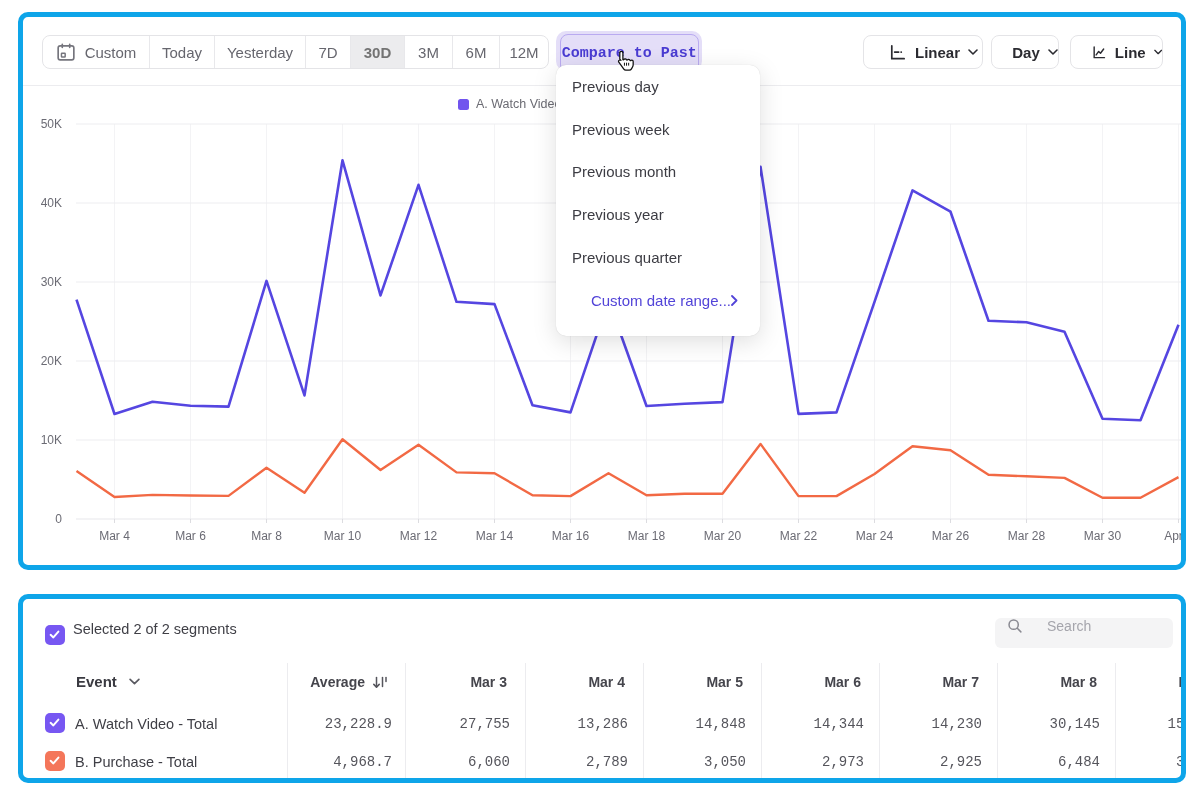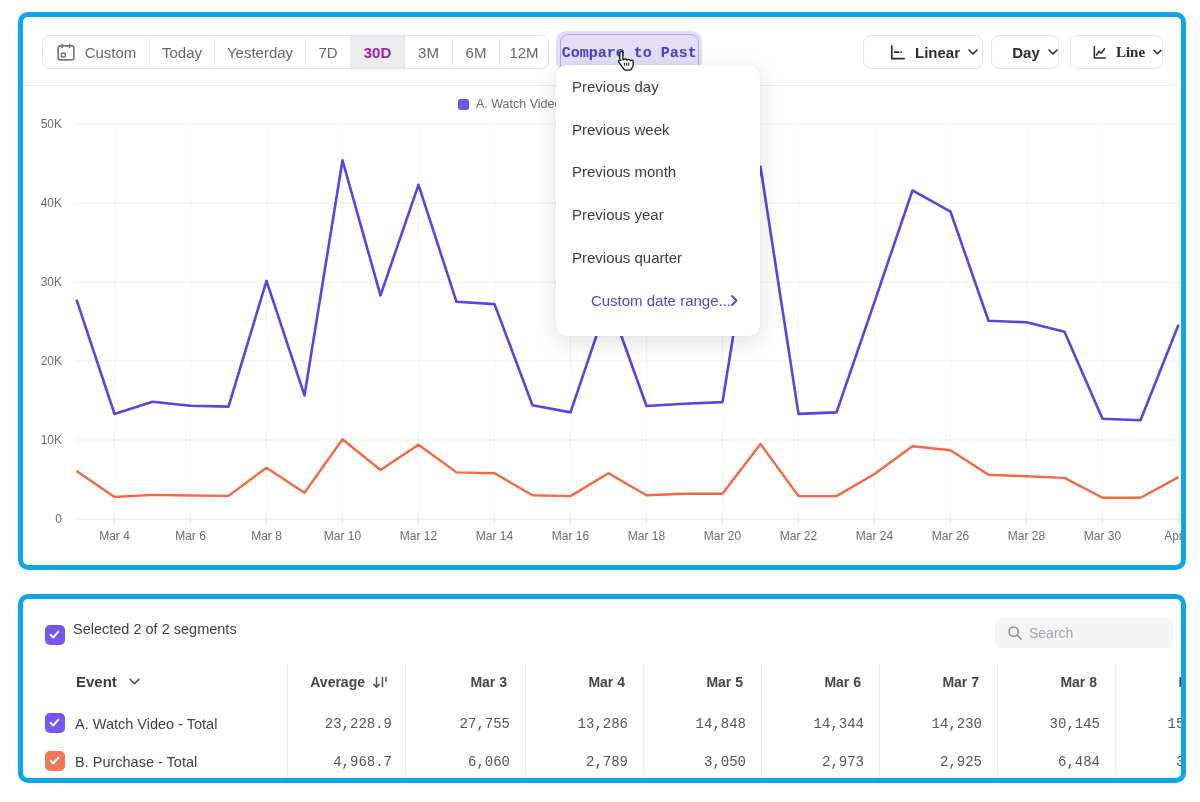--- a/index.html
+++ b/index.html
@@ -5,40 +5,40 @@
 * { margin:0; padding:0; box-sizing:border-box; }
 html,body { width:1200px; height:802px; background:#fff; font-family:"Liberation Sans",sans-serif; overflow:hidden; position:relative; }
 .card { position:absolute; background:#fff; border:5px solid #0ea5e9; border-radius:10px; }
 #chartcard { left:18px; top:12px; width:1168px; height:558px; overflow:hidden; }
 #tablecard { left:18px; top:594px; width:1168px; height:189px; overflow:hidden; }
 
 #toolbar { position:absolute; left:0; top:0; width:100%; height:69px; border-bottom:1px solid #ececef; }
 .seg { position:absolute; left:19px; top:18px; height:34px; border:1px solid #e4e4e7; border-radius:8px; display:flex; align-items:stretch; overflow:hidden; background:#fff; }
 .seg .it { display:flex; align-items:center; justify-content:center; font-size:15px; color:#66666e; border-right:1px solid #e8e8eb; }
 .seg .it:last-child { border-right:none; }
-.seg .sel { background:#ececee; color:#a21caf; font-weight:bold; }
+.seg .sel { background:#ececee; color:#737373; font-weight:bold; }
 .btn { position:absolute; top:18px; height:34px; border:1px solid #e4e4e7; border-radius:8px; background:#fff; display:flex; align-items:center; justify-content:center; font-size:15px; color:#2b2b31; font-weight:bold; gap:8px;padding-left:20px; }
 
 #cmp-halo { position:absolute; left:533px; top:13.5px; width:146px; height:40px; background:#e4def8; border-radius:10px; }
 #cmp-inner { position:absolute; left:4px; top:3.5px; width:138.5px; height:39px; border:1px solid #b9aaf0; border-radius:8px; display:flex; align-items:center; justify-content:center; color:#4a3cd2; font-weight:bold; font-size:15px;font-family:Liberation Mono, monospace; }
 
 #legend { position:absolute; left:0; top:80px; width:100%; display:flex; justify-content:center; gap:24px; font-size:12.5px; color:#6b6b73; }
 #legend .li { display:flex; align-items:center; gap:7px; }
 #legend .sq { width:11px; height:11px; border-radius:2.5px; }
 
 #dropdown { position:absolute; left:556px; top:65px; width:204px; height:271px; background:#fff; border-radius:10px; box-shadow:0 0 1px rgba(0,0,0,0.18), 0 6px 24px rgba(0,0,0,0.13); padding-top:0; z-index:20; }
 #dropdown .mi { height:42.8px; display:flex; align-items:center; padding:0 16px; font-size:15px; color:#3c3c43; }
 #dropdown .mi.purple { color:#5244d8; justify-content:flex-end; padding-right:22px; }
 
 .cb { position:absolute; width:19.5px; height:19.5px; border-radius:5px; display:flex; align-items:center; justify-content:center; }
 .vdiv { position:absolute; width:1px; top:64px; height:115px; background:#ececef; }
 .hcell { position:absolute; top:75px; height:16px; font-size:14px; font-weight:bold; color:#45454c; text-align:right; }
 .vcell { position:absolute; height:16px; font-family:"Liberation Mono",monospace; font-size:14px; color:#55555c; text-align:right; }
 .rowlab { position:absolute; left:52px; font-size:14.5px; color:#3f3f46; }
-#search { position:absolute; left:972px; top:19px; width:178px; height:30px; background:#f4f4f5; border-radius:6px; display:flex; align-items:center; padding-left:12px; gap:6px; }
+#search { position:absolute; left:972px; top:19px; width:178px; height:30px; background:#f4f4f5; border-radius:6px; display:flex; align-items:flex-start; padding-left:12px; gap:24px; }
 #search span { color:#a5a5ac; font-size:14px; }
 .axl { font-size:12px; fill:#6b6b74; font-family:"Liberation Sans",sans-serif; }
 </style>
 </head>
 <body>
 
 <div class="card" id="chartcard">
   <div id="toolbar">
     <div class="seg">
       <div class="it" style="width:107px; gap:9px;">
@@ -68,21 +68,21 @@
       <svg width="10" height="6" viewBox="0 0 10 6" fill="none" stroke="#2b2b31" stroke-width="1.6" stroke-linecap="round" stroke-linejoin="round">
           <path d="M1 1l4 4 4-4"></path>
         </svg>
     </div>
     <div class="btn" style="left:968px; width:68px;">
       Day
       <svg width="10" height="6" viewBox="0 0 10 6" fill="none" stroke="#2b2b31" stroke-width="1.6" stroke-linecap="round" stroke-linejoin="round">
           <path d="M1 1l4 4 4-4"></path>
         </svg>
     </div>
-    <div class="btn" style="left:1047px; width:93px;font-family:Liberation Serif, serif;">
+    <div class="btn" style="left:1047px; width:93px;">
       <svg width="19" height="19" viewBox="0 0 20 20" fill="none" stroke="#2b2b31" stroke-width="1.8" stroke-linecap="round" stroke-linejoin="round">
           <path d="M4 3v13.5h13"></path>
           <path d="M6.5 13l3.2-4.4 2.3 2.3 4-5.3"></path>
         </svg>
       Line
       <svg width="10" height="6" viewBox="0 0 10 6" fill="none" stroke="#2b2b31" stroke-width="1.6" stroke-linecap="round" stroke-linejoin="round">
           <path d="M1 1l4 4 4-4"></path>
         </svg>
     </div>
   </div>

